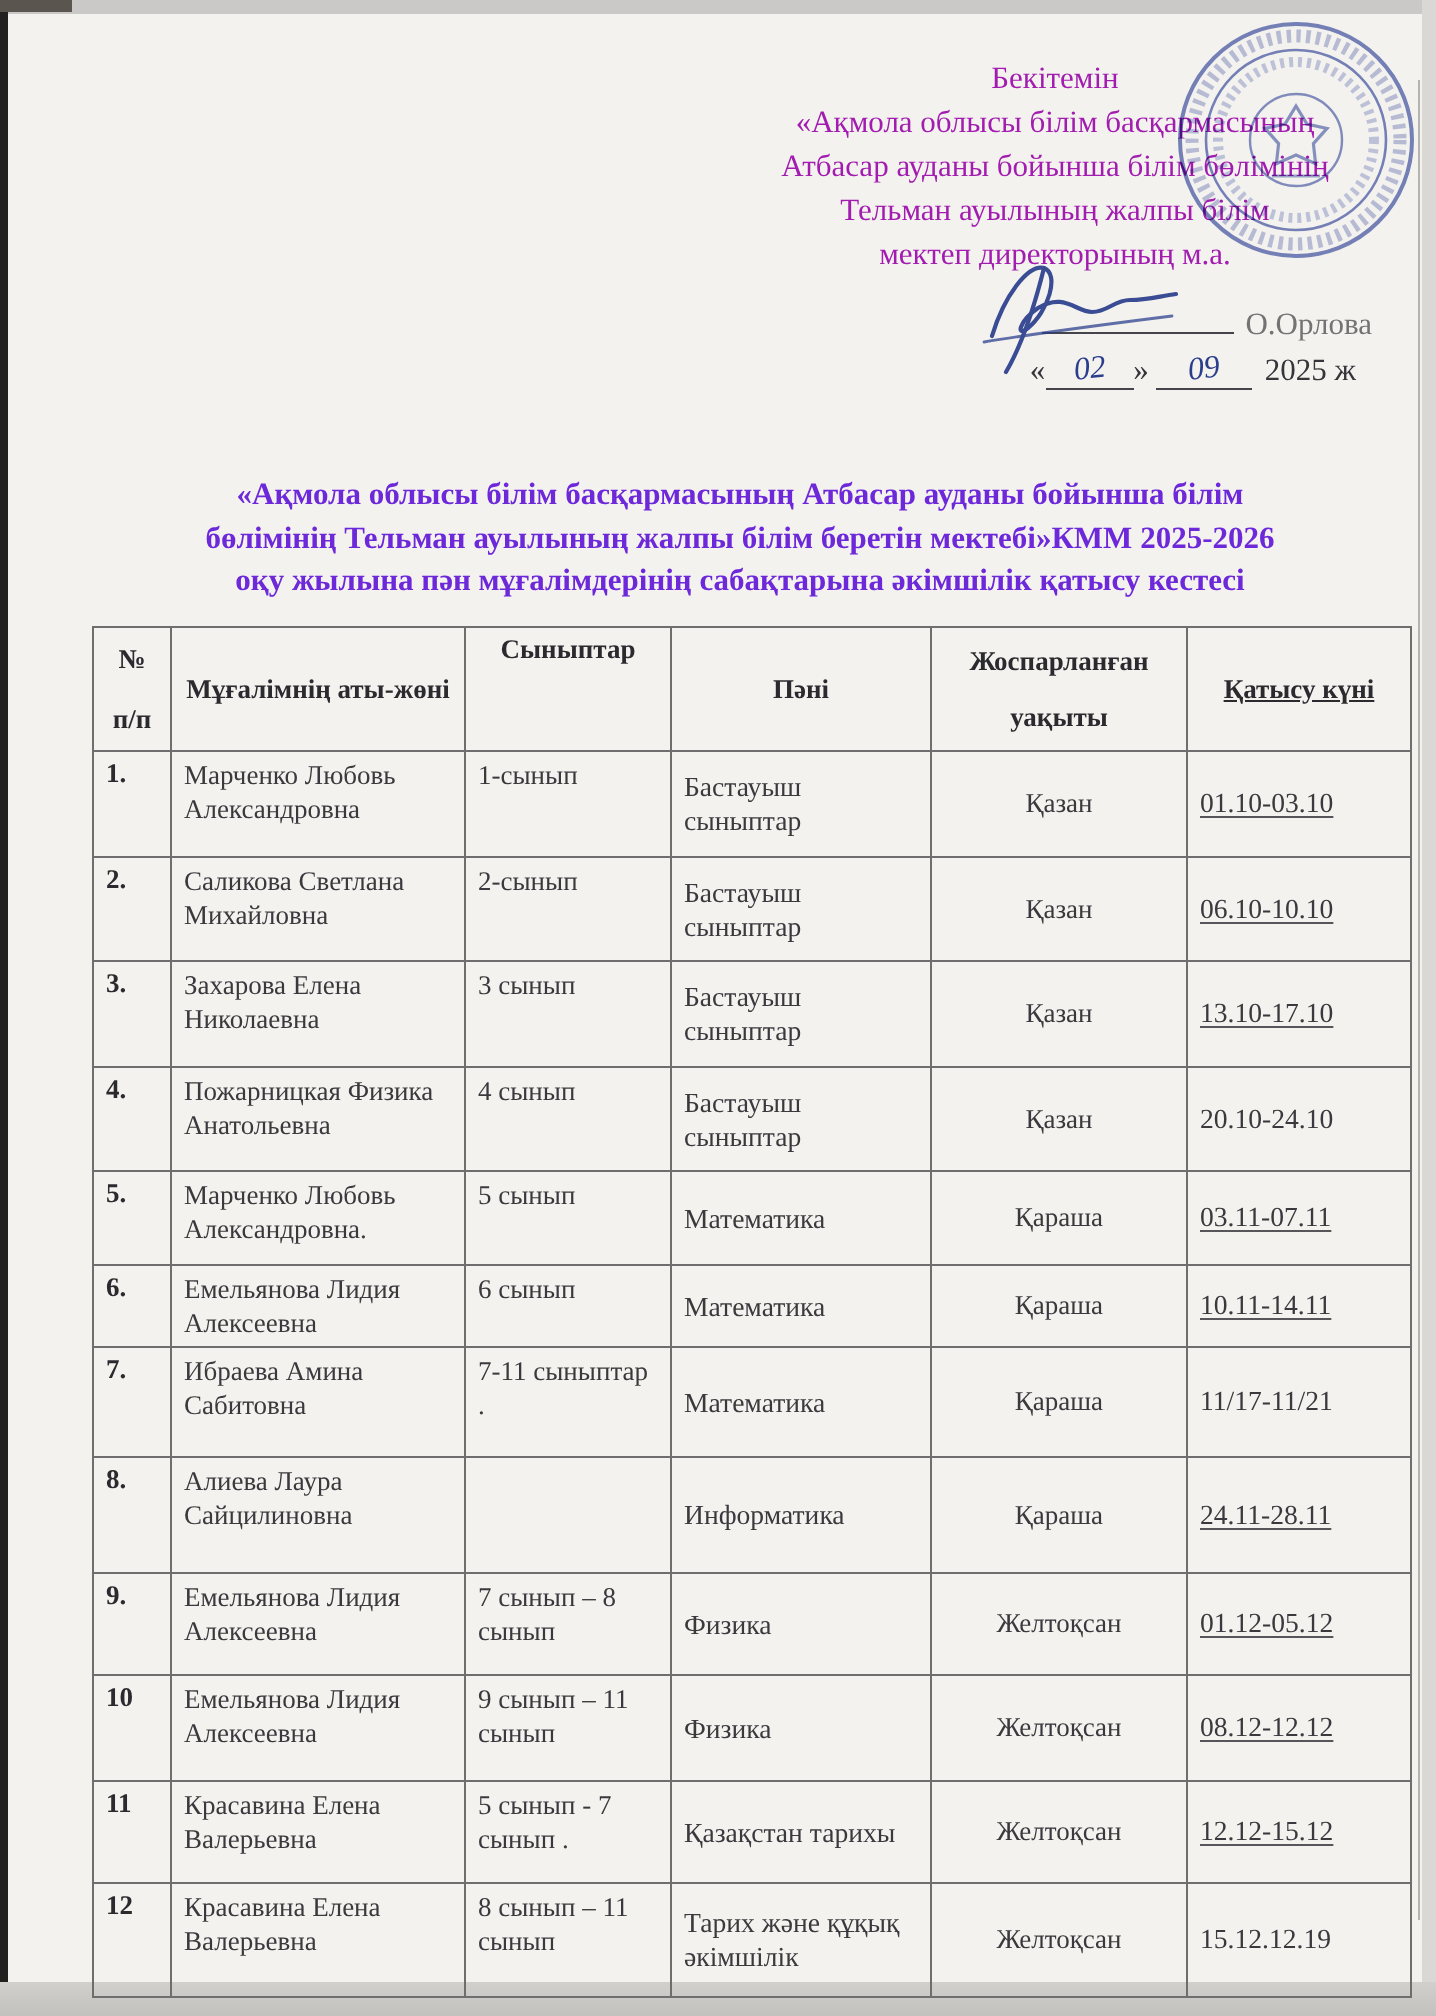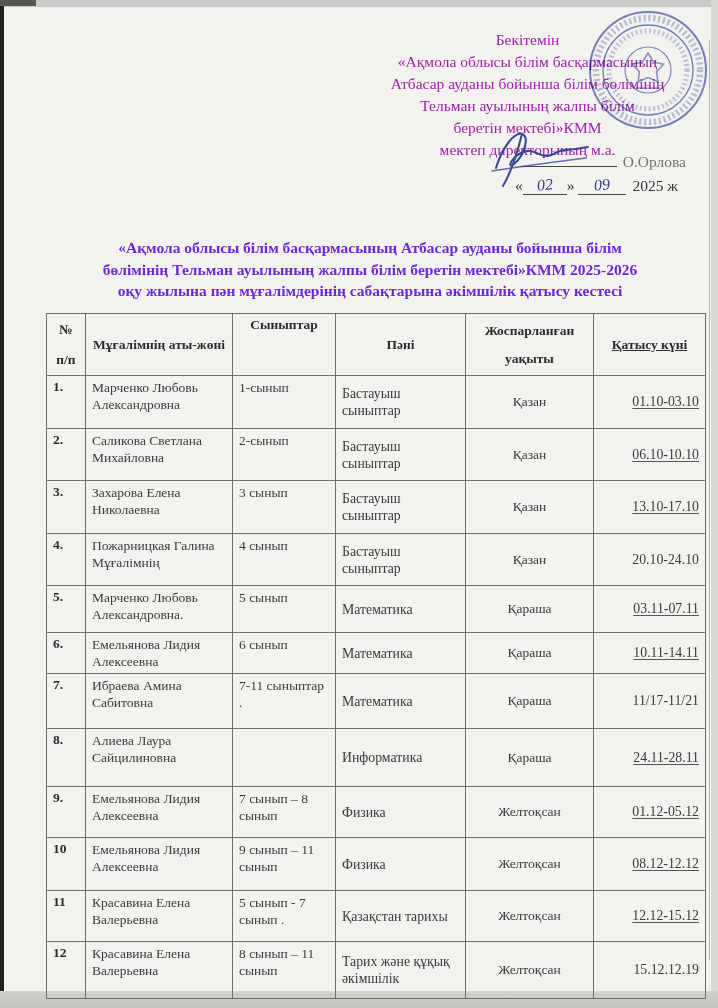--- a/index.html
+++ b/index.html
@@ -65,39 +65,38 @@
   .th-subject{vertical-align:middle;text-align:center;}
   .th-planned{vertical-align:middle;}
   .th-planned .stack{display:flex;flex-direction:column;justify-content:space-between;height:44px;align-items:center;}
   .th-date{vertical-align:middle;text-align:center;text-decoration:underline;}
 
   .td-num{vertical-align:top;font-weight:bold;text-align:left;padding-left:7px;color:#2b2b2f;}
   .td-name{vertical-align:top;line-height:17px;}
   .td-classes{vertical-align:top;line-height:17px;}
   .td-subject{vertical-align:middle;line-height:17px;font-size:13.8px;}
   .td-month{vertical-align:middle;text-align:center;}
-  .td-dates{vertical-align:middle;text-align:right;font-size:13.8px;}
+  .td-dates{vertical-align:middle;text-align:left;font-size:13.8px;}
   .u{text-decoration:underline;text-underline-offset:2px;text-decoration-thickness:1px;text-decoration-color:#55555a;}
 </style>
 </head>
 <body>
 
 <div class="edge-top"></div>
 <div class="edge-top-dark"></div>
 <div class="edge-left"></div>
 <div class="edge-right"></div>
 <div class="edge-right-line"></div>
 <div class="edge-bottom"></div>
 
 <div class="approval">
   <div>Бекітемін</div>
   <div>«Ақмола облысы білім басқармасының</div>
   <div>Атбасар ауданы бойынша білім бөлімінің</div>
   <div>Тельман ауылының жалпы білім</div>
-  <div>беретін мектебі»КММ</div>
   <div>мектеп директорының м.а.</div>
 </div>
 
 <div class="sig-row">
   <span class="sig-line"></span><span>О.Орлова</span>
 </div>
 
 <svg class="signature-svg" viewBox="0 0 122 66">
   <g fill="none" stroke="#2b3e8c" stroke-width="2.1" stroke-linecap="round" opacity="0.92">
     <path d="M10 44 C16 24 28 8 36 10 C44 13 38 32 28 40 C22 45 23 37 33 30 C46 22 52 32 60 32 C68 32 71 26 79 26 C88 26 94 24 102 23"></path>
@@ -173,21 +172,21 @@
       <tr style="height: 53px;">
         <td class="td-num">3.</td>
         <td class="td-name">Захарова Елена Николаевна</td>
         <td class="td-classes">3 сынып</td>
         <td class="td-subject">Бастауыш сыныптар</td>
         <td class="td-month">Қазан</td>
         <td class="td-dates"><span class="u">13.10-17.10</span></td>
       </tr>
       <tr style="height: 52px;">
         <td class="td-num">4.</td>
-        <td class="td-name">Пожарницкая Галина Мұғалімнің</td>
+        <td class="td-name">Пожарницкая Физика Анатольевна</td>
         <td class="td-classes">4 сынып</td>
         <td class="td-subject">Бастауыш сыныптар</td>
         <td class="td-month">Қазан</td>
         <td class="td-dates">20.10-24.10</td>
       </tr>
       <tr style="height: 47px;">
         <td class="td-num">5.</td>
         <td class="td-name">Марченко Любовь Александровна.</td>
         <td class="td-classes">5 сынып</td>
         <td class="td-subject">Математика</td>

